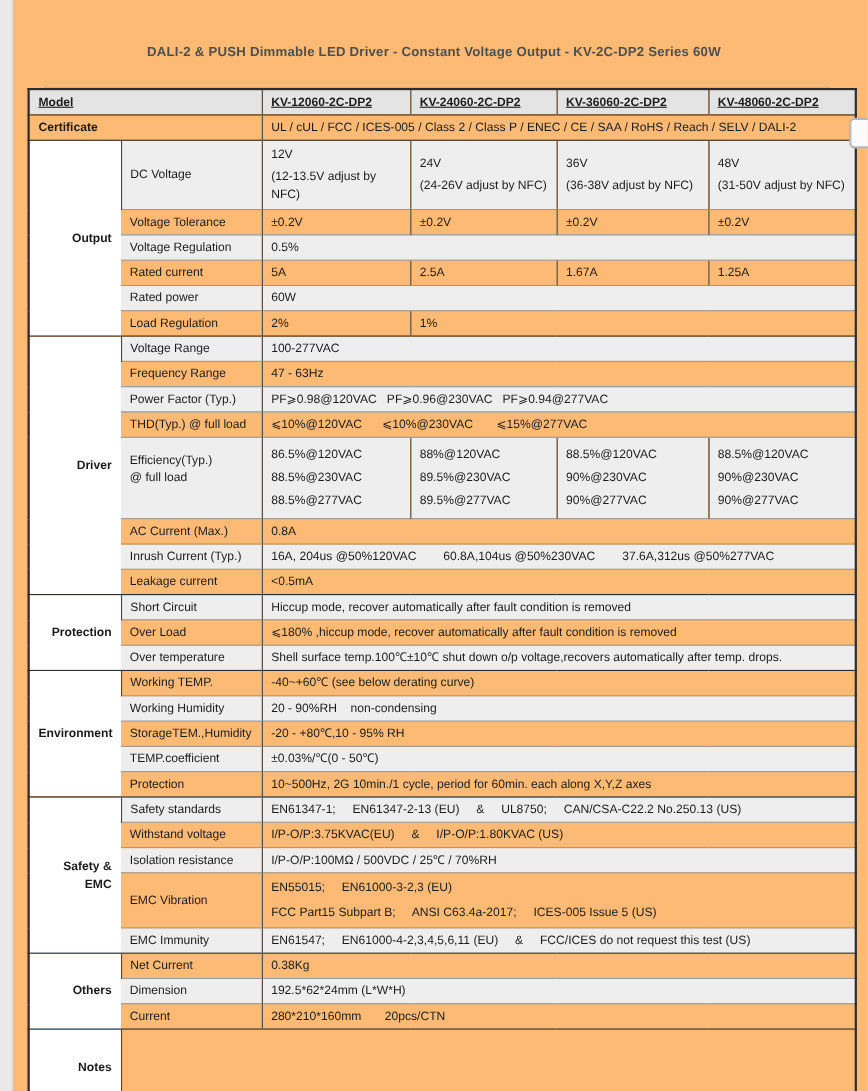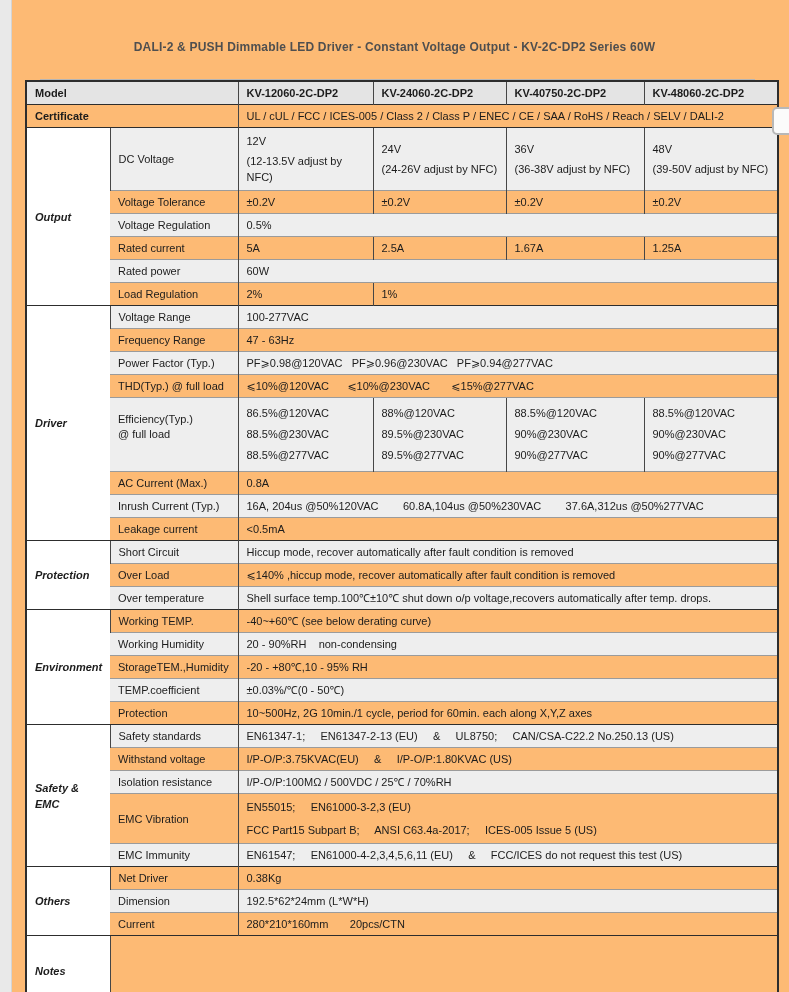--- a/index.html
+++ b/index.html
@@ -11,22 +11,22 @@
   .title-rule { border:none; border-top:1px solid #b5b5b5; margin:25px 34px 0 40px; }
   .spec-heading { margin:10px 0 7px 40px; font-size:13.5px; font-weight:bold; color:#101010; }
 
   table.spec { border-collapse:collapse; table-layout:fixed; margin-left:25px; width:752px; font-size:11px; color:#1c1c1c; border:2px solid #2d2d2d; }
   .spec td, .spec th { border-top:1px solid #9b9b9b; border-left:1px solid #464646; padding:3px 8px; height:16px; line-height:16px; vertical-align:middle; text-align:left; font-weight:normal; white-space:pre-wrap; overflow:hidden; }
   .spec tr:first-child td, .spec tr:first-child th { border-top:none; }
   .spec td:first-child, .spec th:first-child { border-left:none; }
 
   tr.sec td, tr.sec th { border-top:1.5px solid #2d2d2d; }
   tr.alt td { background:#eeeeee; }
-  tr.model-row th { background:#e4e4e4; font-weight:bold; }
-  td.sec-cell { text-align:left; font-weight:bold; background:#ffffff !important;font-style:italic; }
+  tr.model-row th { background:#e4e4e4; font-weight:bold;text-decoration:underline; }
+  td.sec-cell { text-align:right; font-weight:bold; background:#ffffff !important; }
   th.wide-label, td.wide-label { font-weight:bold; }
 
   .sub-line { display:block; margin-top:4px; }
   .v-line { display:block; }
   td.tall { padding-top:5px; padding-bottom:5px; }
   .eff-line { display:block; line-height:21px; }
   .emc-line2 { display:block; margin-top:7px; }
   .label-2l span { display:block; line-height:15px; }
   td.label-2l { padding-top:6px; padding-bottom:22px; }
 
@@ -52,36 +52,36 @@
         <col style="width:133px">
         <col style="width:138px">
         <col style="width:134px">
     </colgroup>
 
     <tbody>
         <tr class="model-row">
       <th colspan="2" class="wide-label">Model</th>
       <th>KV-12060-2C-DP2</th>
       <th>KV-24060-2C-DP2</th>
-      <th>KV-40750-2C-DP2</th>
+      <th>KV-36060-2C-DP2</th>
       <th>KV-48060-2C-DP2</th>
     </tr>
 
     <tr class="sec">
       <td colspan="2" class="wide-label">Certificate</td>
       <td colspan="4">UL / cUL / FCC / ICES-005 / Class 2 / Class P / ENEC / CE / SAA / RoHS / Reach / SELV / DALI-2</td>
     </tr>
 
     <tr class="alt sec">
       <td rowspan="6" class="sec-cell">Output</td>
       <td>DC Voltage</td>
       <td class="tall"><span class="v-line">12V</span><span class="sub-line">(12-13.5V adjust by NFC)</span></td>
       <td class="tall"><span class="v-line">24V</span><span class="sub-line">(24-26V adjust by NFC)</span></td>
       <td class="tall"><span class="v-line">36V</span><span class="sub-line">(36-38V adjust by NFC)</span></td>
-      <td class="tall"><span class="v-line">48V</span><span class="sub-line">(39-50V adjust by NFC)</span></td>
+      <td class="tall"><span class="v-line">48V</span><span class="sub-line">(31-50V adjust by NFC)</span></td>
     </tr>
     <tr>
       <td>Voltage Tolerance</td>
       <td>±0.2V</td>
       <td>±0.2V</td>
       <td>±0.2V</td>
       <td>±0.2V</td>
     </tr>
     <tr class="alt">
       <td>Voltage Regulation</td>
@@ -141,21 +141,21 @@
       <td colspan="4">&lt;0.5mA</td>
     </tr>
 
     <tr class="alt sec">
       <td rowspan="3" class="sec-cell">Protection</td>
       <td>Short Circuit</td>
       <td colspan="4">Hiccup mode, recover automatically after fault condition is removed</td>
     </tr>
     <tr>
       <td>Over Load</td>
-      <td colspan="4">⩽140% ,hiccup mode, recover automatically after fault condition is removed</td>
+      <td colspan="4">⩽180% ,hiccup mode, recover automatically after fault condition is removed</td>
     </tr>
     <tr class="alt">
       <td>Over temperature</td>
       <td colspan="4">Shell surface temp.100℃±10℃ shut down o/p voltage,recovers automatically after temp. drops.</td>
     </tr>
 
     <tr class="sec">
       <td rowspan="5" class="sec-cell">Environment</td>
       <td>Working TEMP.</td>
       <td colspan="4">-40~+60℃ (see below derating curve)</td>
@@ -194,21 +194,21 @@
       <td>EMC Vibration</td>
       <td colspan="4" class="tall"><span class="v-line">EN55015;     EN61000-3-2,3 (EU)</span><span class="emc-line2">FCC Part15 Subpart B;     ANSI C63.4a-2017;     ICES-005 Issue 5 (US)</span></td>
     </tr>
     <tr class="alt">
       <td>EMC Immunity</td>
       <td colspan="4">EN61547;     EN61000-4-2,3,4,5,6,11 (EU)     &amp;     FCC/ICES do not request this test (US)</td>
     </tr>
 
     <tr class="sec">
       <td rowspan="3" class="sec-cell">Others</td>
-      <td>Net Driver</td>
+      <td>Net Current</td>
       <td colspan="4">0.38Kg</td>
     </tr>
     <tr class="alt">
       <td>Dimension</td>
       <td colspan="4">192.5*62*24mm (L*W*H)</td>
     </tr>
     <tr>
       <td>Current</td>
       <td colspan="4">280*210*160mm       20pcs/CTN</td>
     </tr>

